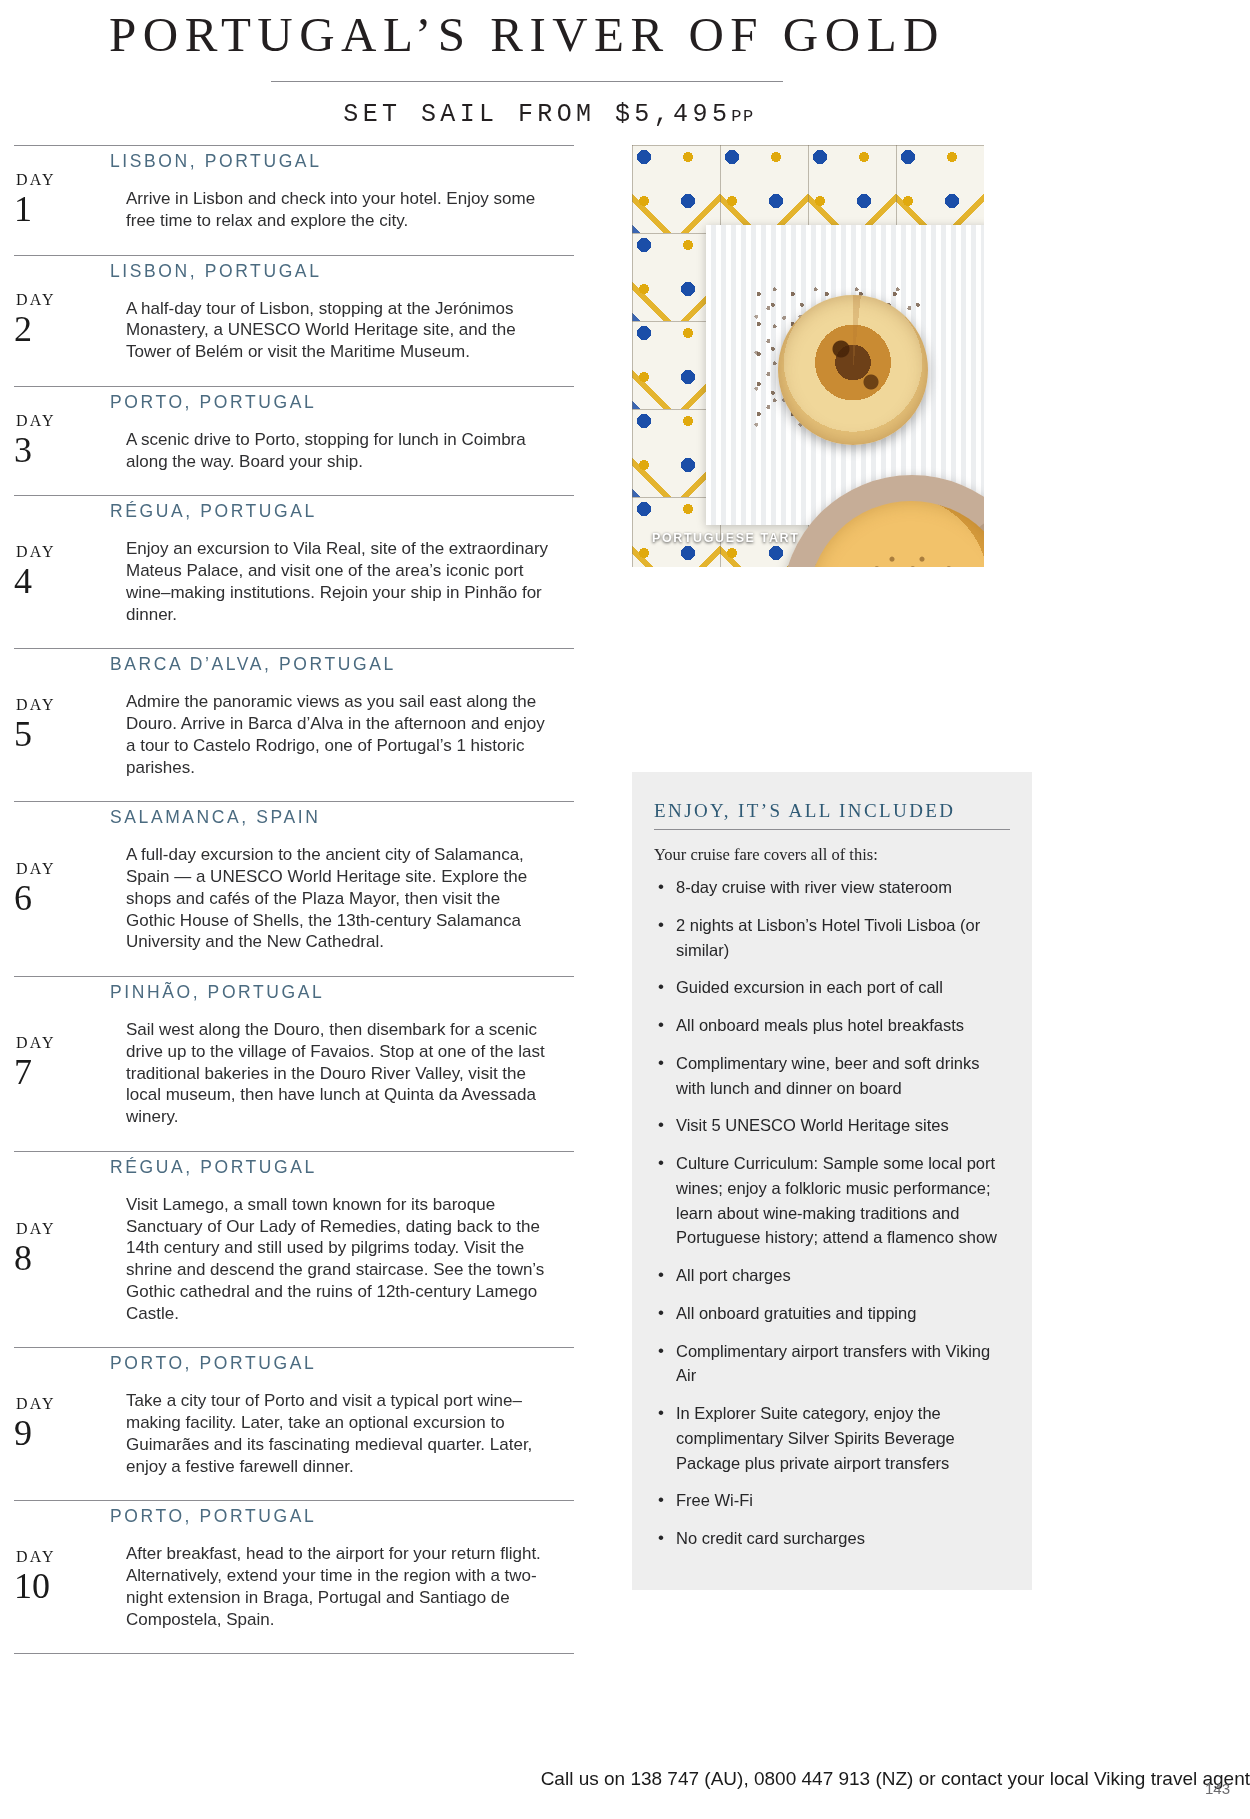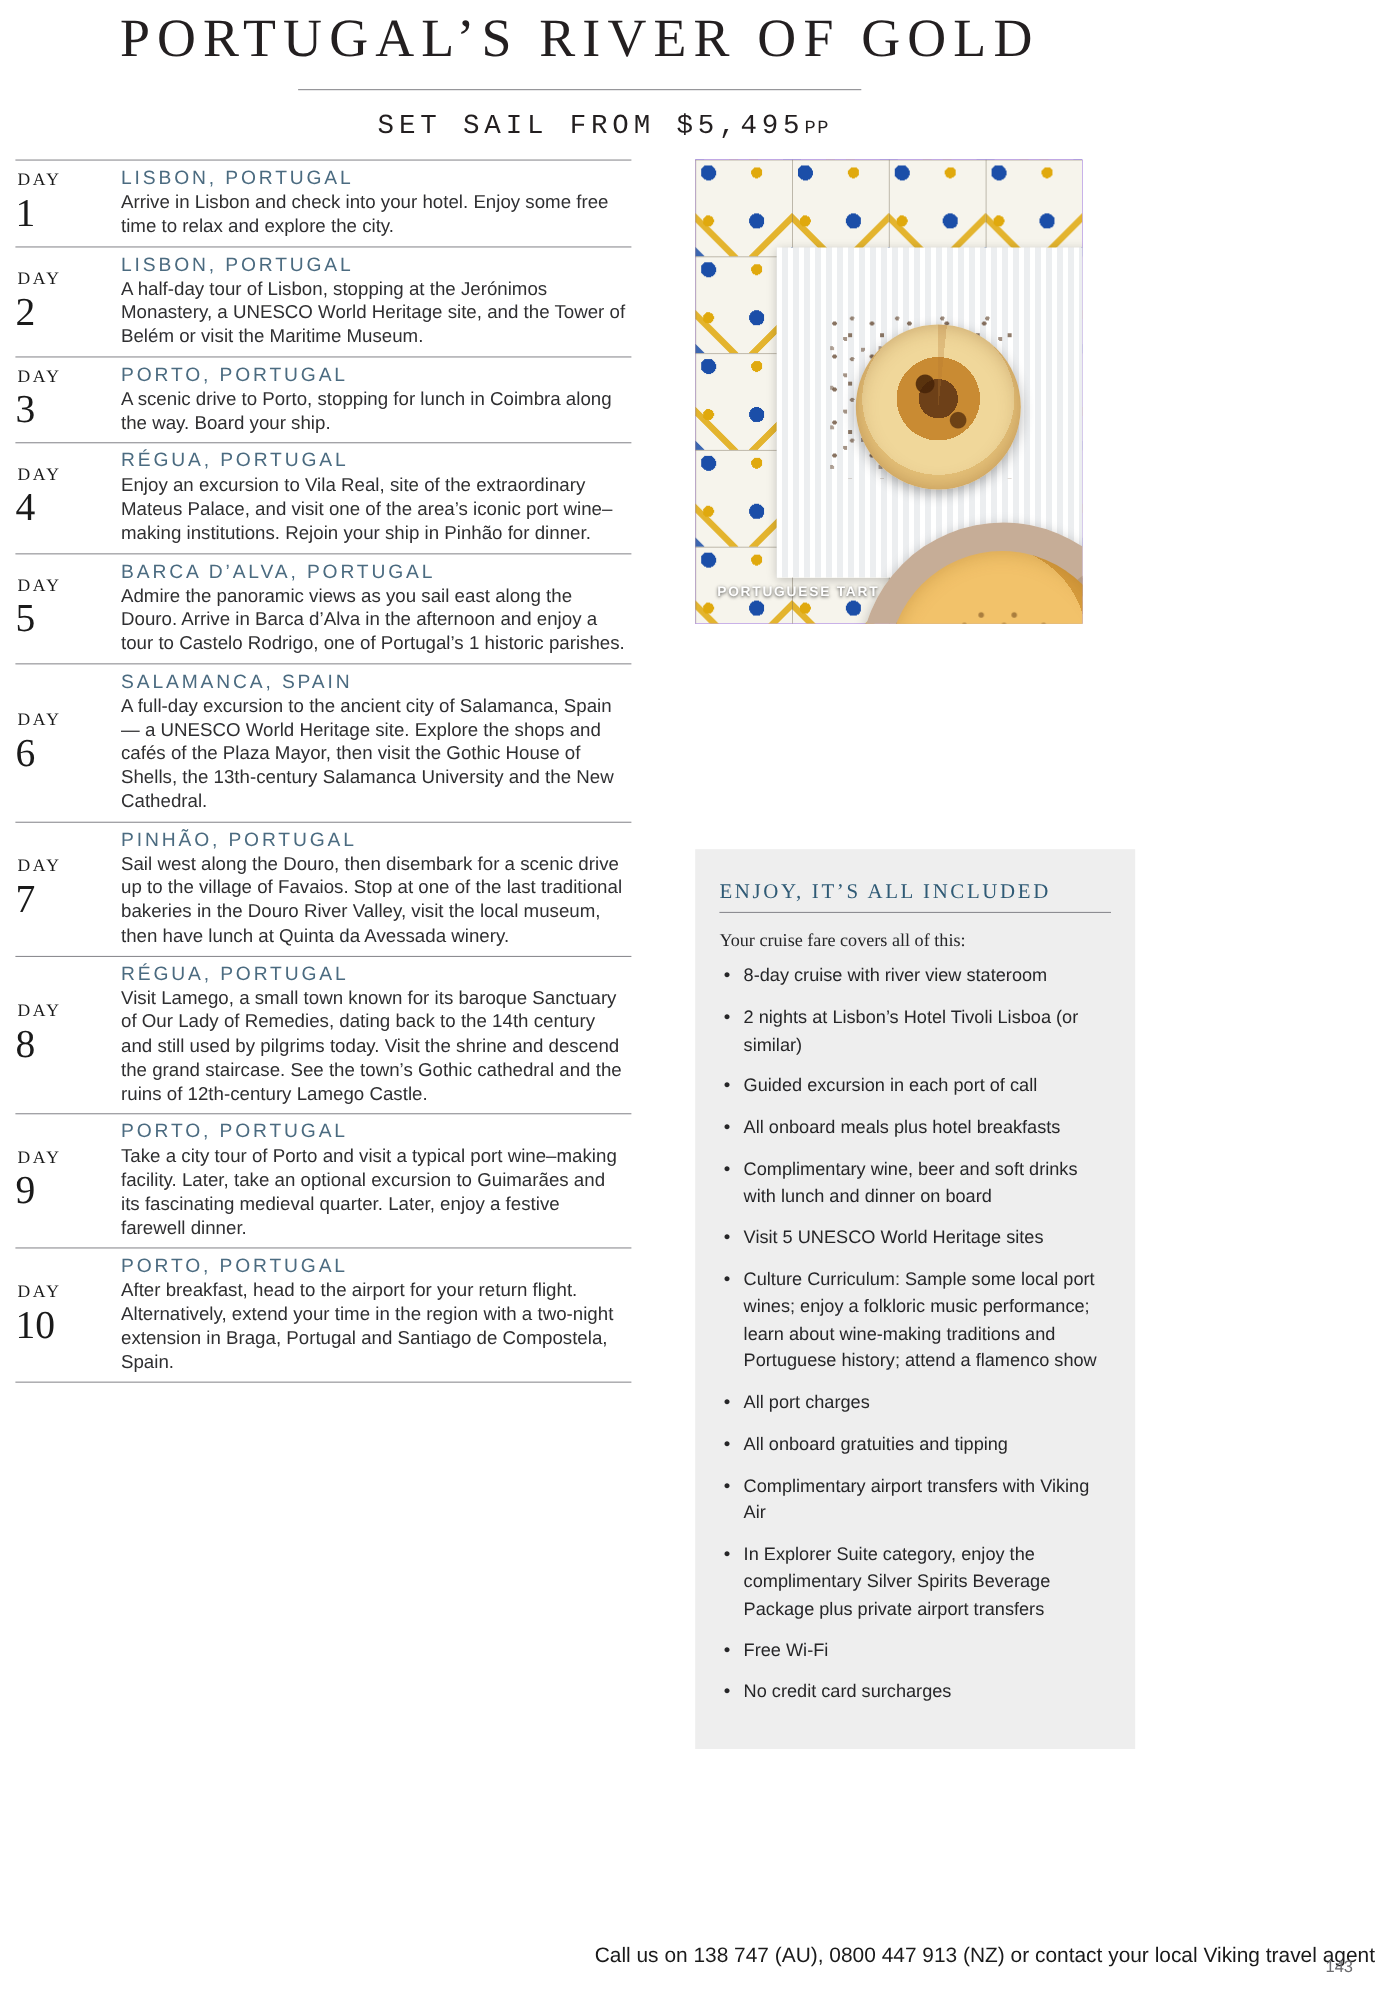--- a/index.html
+++ b/index.html
@@ -102,32 +102,32 @@
     color: #4b6b80;
     margin: 0 0 1px 0;
     font-weight: normal;
     white-space: nowrap;
   }
   .day-desc {
     font-family: "Liberation Sans", sans-serif;
     font-size: 17px;
     line-height: 1.28;
     color: #2f2f31;
-    margin: 0;
+    margin: 16px;
   }
 
   
   .photo-wrap {
     position: absolute;
     left: 632px;
     top: 145px;
     width: 352px;
     height: 422px;
     overflow: hidden;
-    background: #6d28d9;
+    background: #14532d;
   }
   .tiles {
     position: absolute;
     inset: 0;
     background-color: #f6f4ec;
     background-image:
       radial-gradient(circle at 12px 12px, #1b4ea8 0 7px, transparent 7px),
       radial-gradient(circle at 56px 56px, #1b4ea8 0 7px, transparent 7px),
       radial-gradient(circle at 56px 12px, #e0a90d 0 5px, transparent 5px),
       radial-gradient(circle at 12px 56px, #e0a90d 0 5px, transparent 5px),

